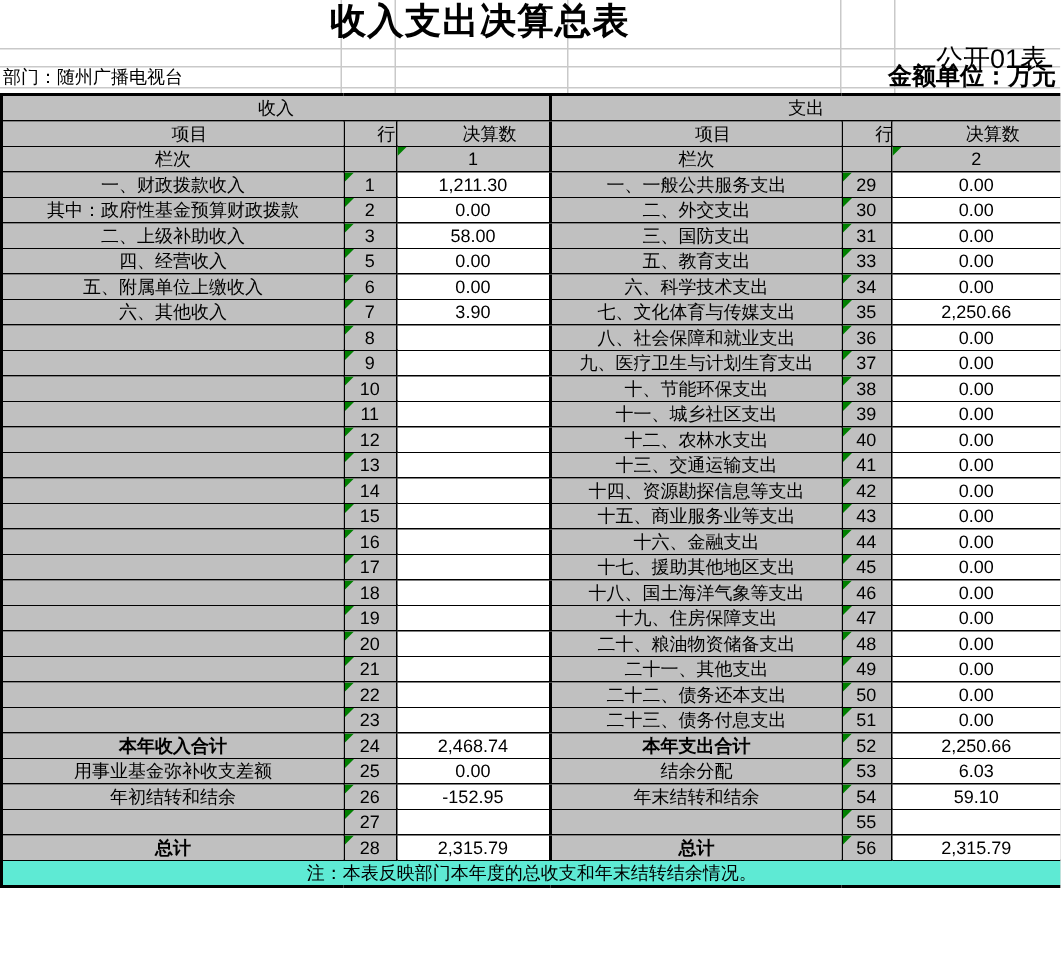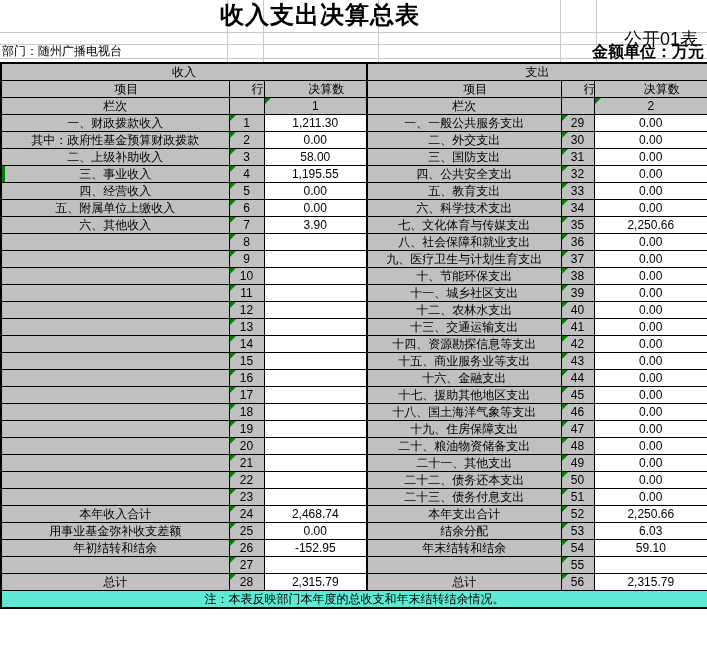--- a/index.html
+++ b/index.html
@@ -58,21 +58,21 @@
     text-align: center;
     vertical-align: middle;
   }
   tr.hr1 td { height: 15px; }
   tr.hr2 td { height: 16px; padding-left: 22px; }
   .g   { background: #c0c0c0; }
   .mid { border-left: 2px solid #000 !important; }
 
   td.item   { text-align: left; padding-left: 3px; }
   td.indent { text-align: left; padding-left: 28px; }
-  td.total  { text-align: center; font-weight: normal; padding-left: 0; margin-top: 24px; }
+  td.total  { text-align: center; font-weight: bold; padding-left: 0; margin-top: 24px; }
   td.no     { font-size: 11px; }
   td.amt    { text-align: right; padding-right: 3px; background: #ffffff; }
 
   .tri {
     position: absolute; top: 0; left: 0;
     width: 0; height: 0;
     border-top: 6px solid #008000;
     border-right: 6px solid transparent;
   }
   .bar {
@@ -164,28 +164,20 @@
         </tr>
         <tr>
           <td class="g item">二、上级补助收入</td>
           <td class="g no"><span class="tri"></span>3</td>
           <td class="amt">58.00</td>
           <td class="g item mid">三、国防支出</td>
           <td class="g no"><span class="tri"></span>31</td>
           <td class="amt">0.00</td>
         </tr>
         <tr>
-          <td class="g item"><span class="bar"></span>三、事业收入</td>
-          <td class="g no"><span class="tri"></span>4</td>
-          <td class="amt">1,195.55</td>
-          <td class="g item mid">四、公共安全支出</td>
-          <td class="g no"><span class="tri"></span>32</td>
-          <td class="amt">0.00</td>
-        </tr>
-        <tr>
           <td class="g item">四、经营收入</td>
           <td class="g no"><span class="tri"></span>5</td>
           <td class="amt">0.00</td>
           <td class="g item mid">五、教育支出</td>
           <td class="g no"><span class="tri"></span>33</td>
           <td class="amt">0.00</td>
         </tr>
         <tr>
           <td class="g item">五、附属单位上缴收入</td>
           <td class="g no"><span class="tri"></span>6</td>

